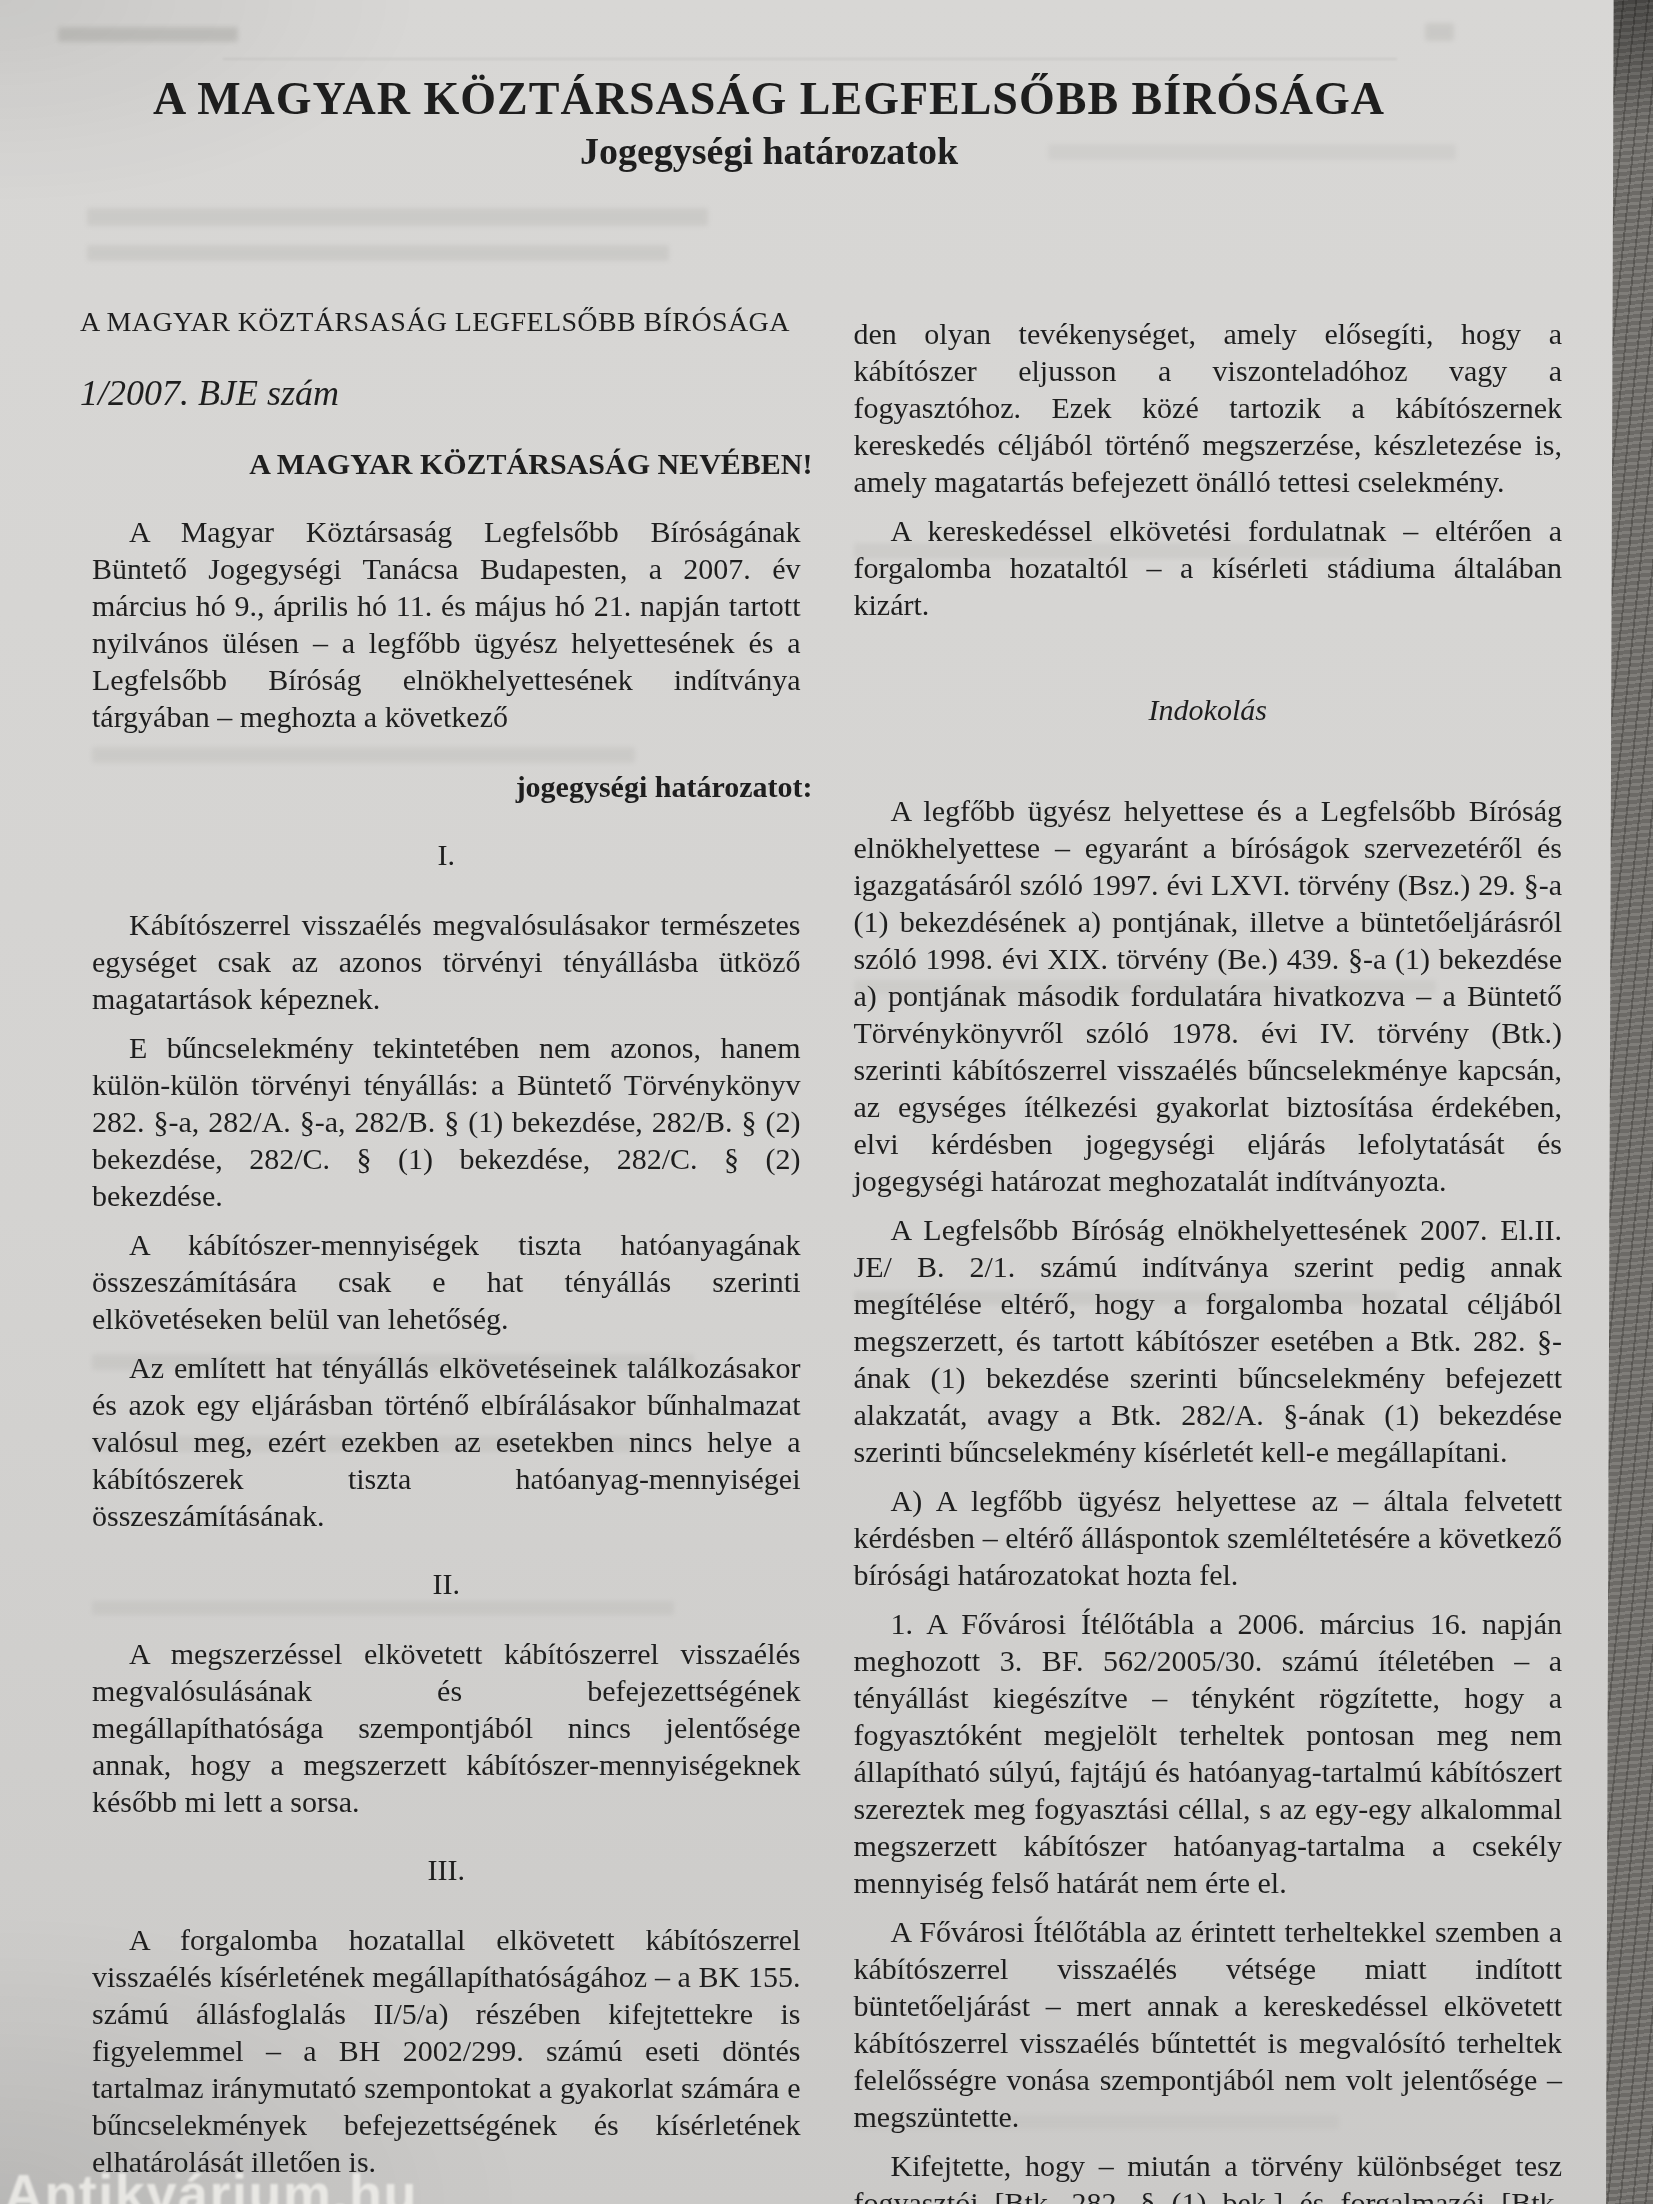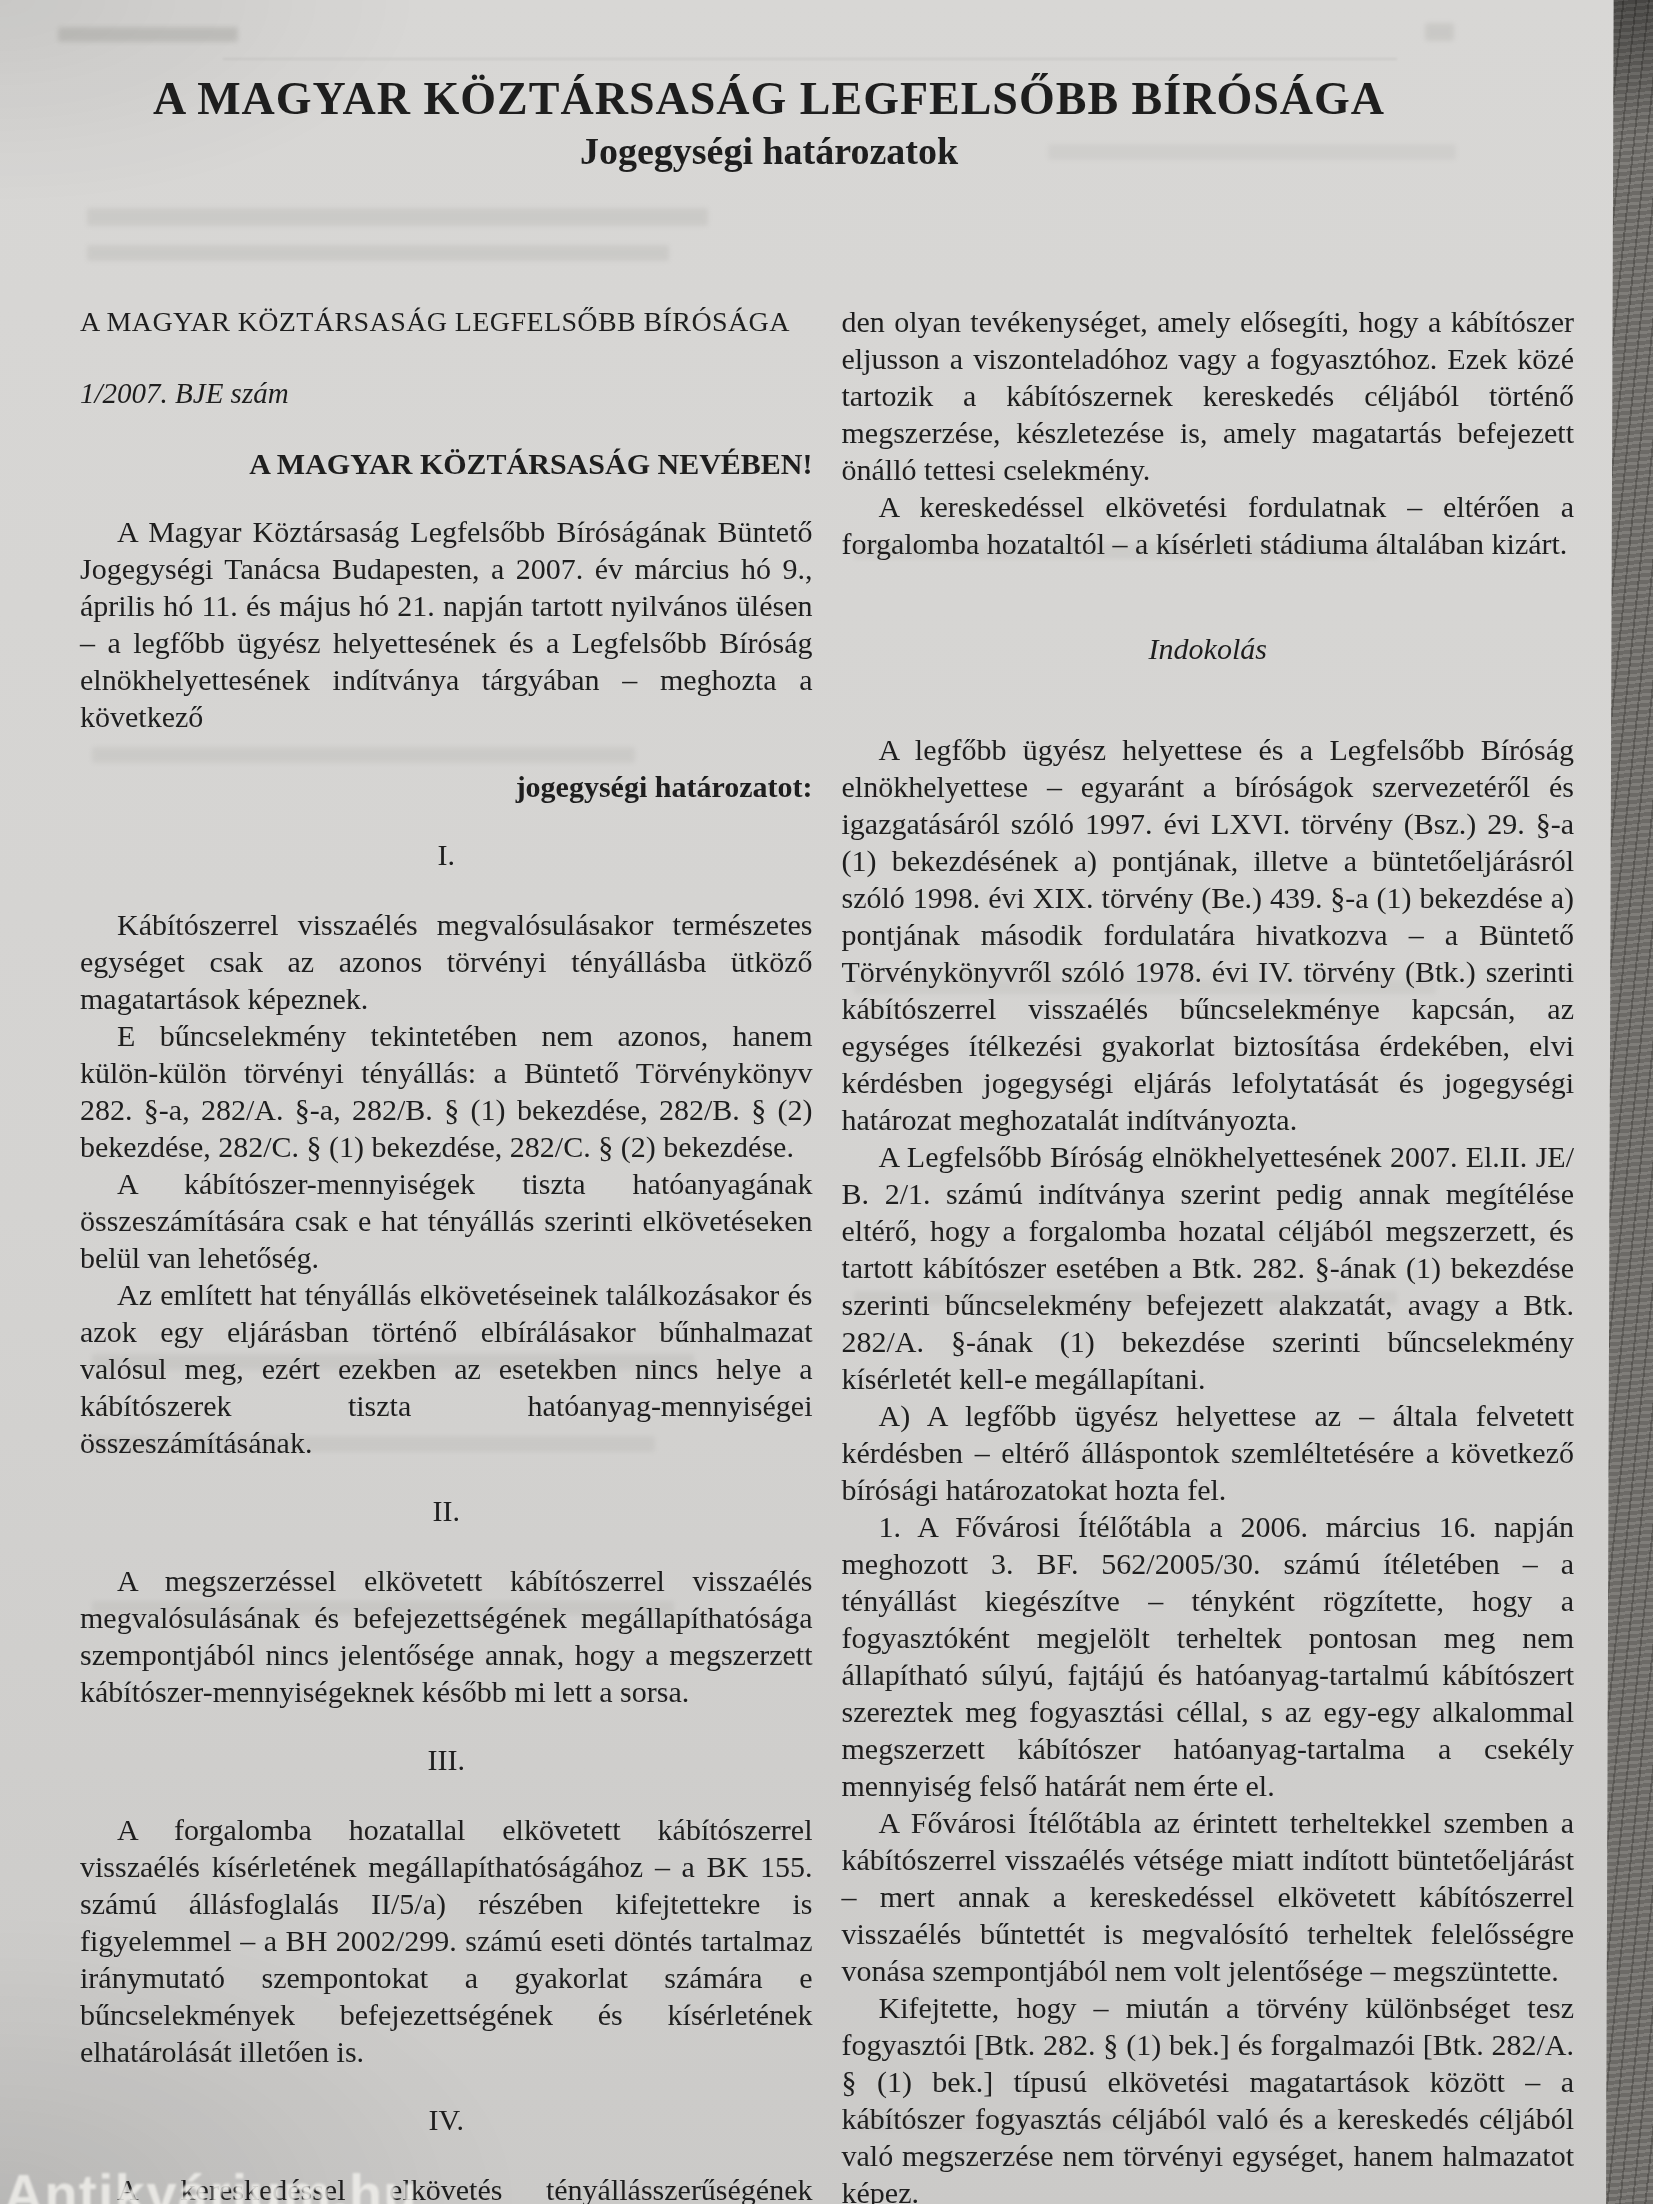--- a/index.html
+++ b/index.html
@@ -89,21 +89,21 @@
 
   .col-heading {
     font-size: 28px;
     letter-spacing: 0.4px;
     margin: 0 0 35px 0;
     text-align: left;
     white-space: nowrap;
   }
   .case-number {
     font-style: italic;
-    font-size: 29px;
+    font-size: 36px;
     margin: 0 0 25px 0;
     text-align: left;
   }
   .center-bold {
     font-weight: bold;
     font-size: 30px;
     text-align: right;
     margin: 33px 0 31px 0;
   }
   .column > .center-bold:first-child,
@@ -113,21 +113,21 @@
     text-align: center;
     margin: 31px 0 33px 0;
   }
   .center-italic {
     font-style: italic;
     font-size: 30px;
     text-align: center;
     margin: 68px 0 64px 0;
   }
   .para {
-    margin: 0;
+    margin: 12px;
     text-indent: 37px;
   }
   .para.noindent { text-indent: 0; }
 
   .watermark {
     position: absolute;
     left: 3.9px;
     top: 2162px;
     font-size: 54px;
     font-weight: bold;

